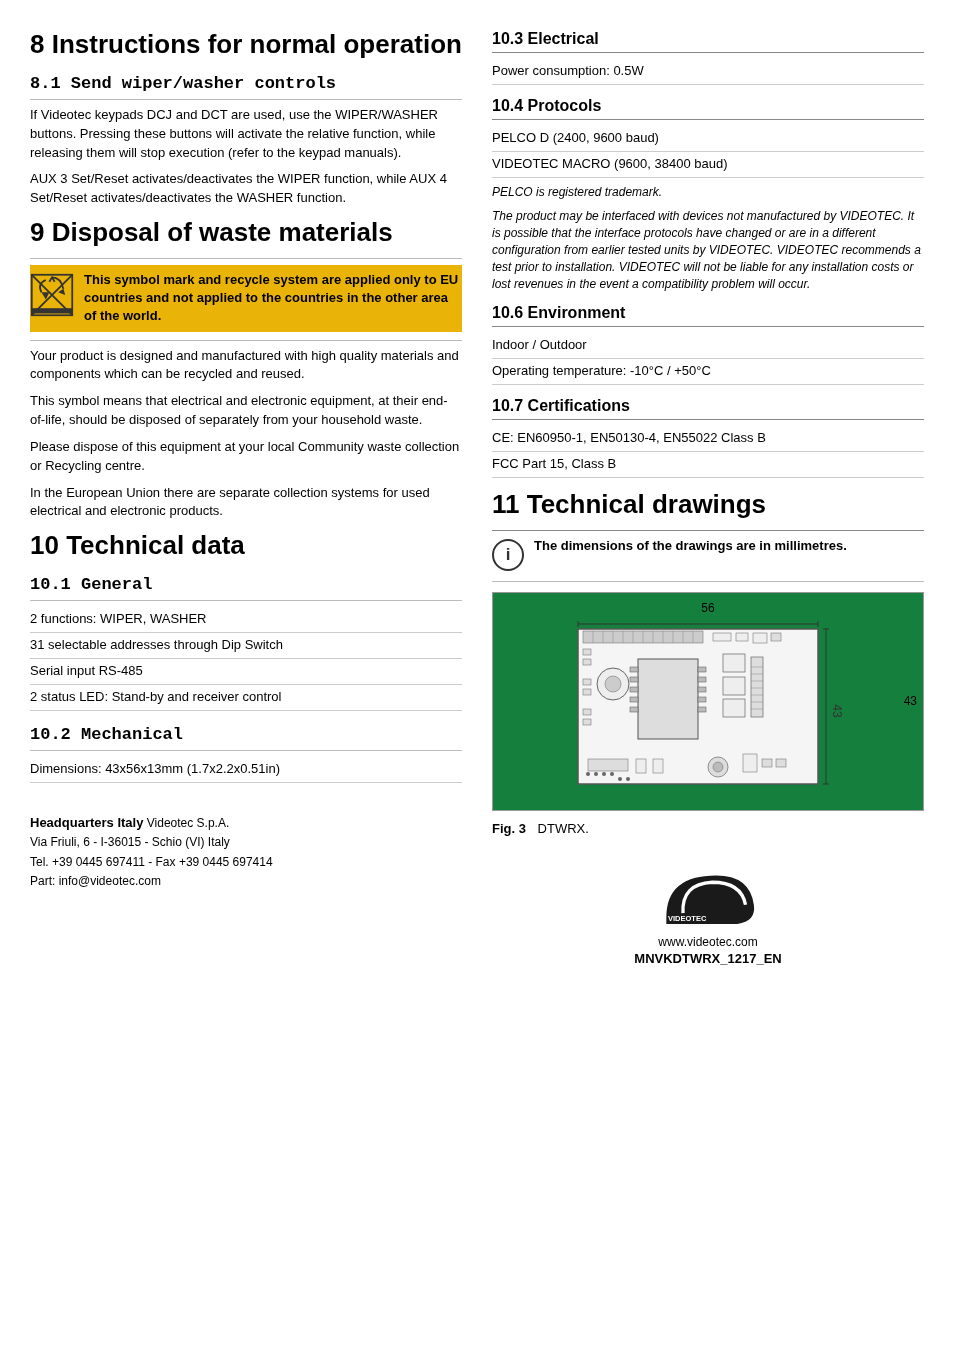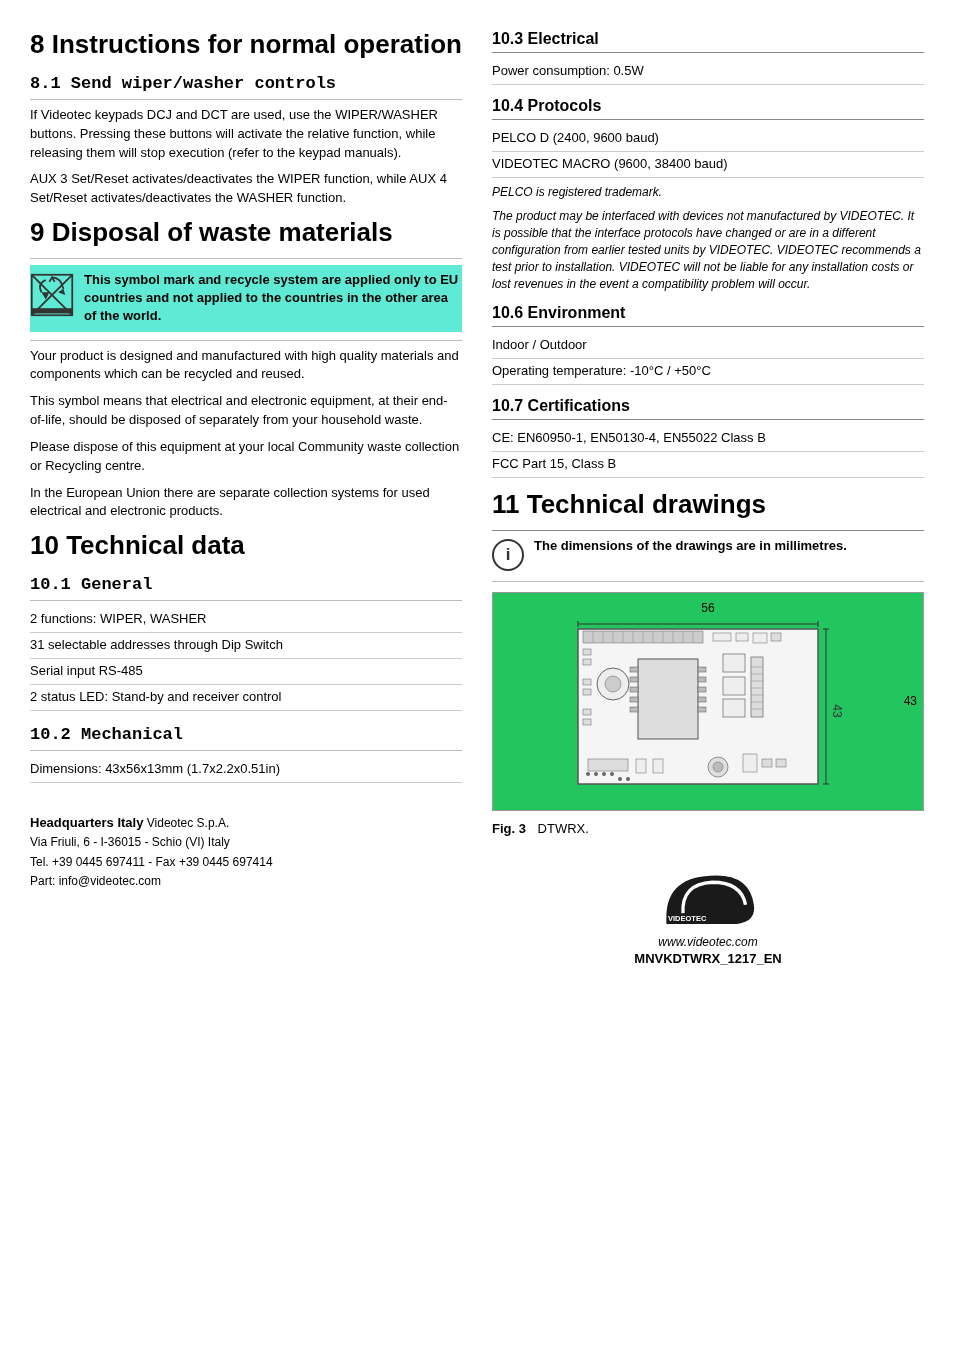--- a/index.html
+++ b/index.html
@@ -63,21 +63,21 @@
       border-top: 1px solid #bbb;
       margin: 6px 0 6px 0;
     }
     .section-block {
       margin-bottom: 10px;
     }
     .recycle-box {
       display: flex;
       align-items: flex-start;
       gap: 10px;
-      background: #5eead4;
+      background: #eab308;
       padding: 6px 0 6px 0;
       margin-bottom: 8px;
     }
     .recycle-icon {
       width: 44px;
       height: 44px;
       flex-shrink: 0;
       margin-top: 2px;
     }
     .recycle-text {
@@ -142,32 +142,31 @@
       text-align: center;
     }
     .logo-container {
       display: flex;
       flex-direction: column;
       align-items: center;
     }
     .logo-url {
       font-size: 12px;
       margin-top: 4px;
-      font-style: italic;
     }
     .logo-model {
       font-size: 13px;
       font-weight: bold;
       margin-top: 2px;
     }
     .tech-drawing {
       border: 1px solid #999;
       margin: 10px 0;
       padding: 8px;
-      background: #22c55e;
+      background: #15803d;
       position: relative;
     }
     .drawing-label-top {
       text-align: center;
       font-size: 12px;
       margin-bottom: 4px;
     }
     .drawing-label-side {
       position: absolute;
       right: 4px;

